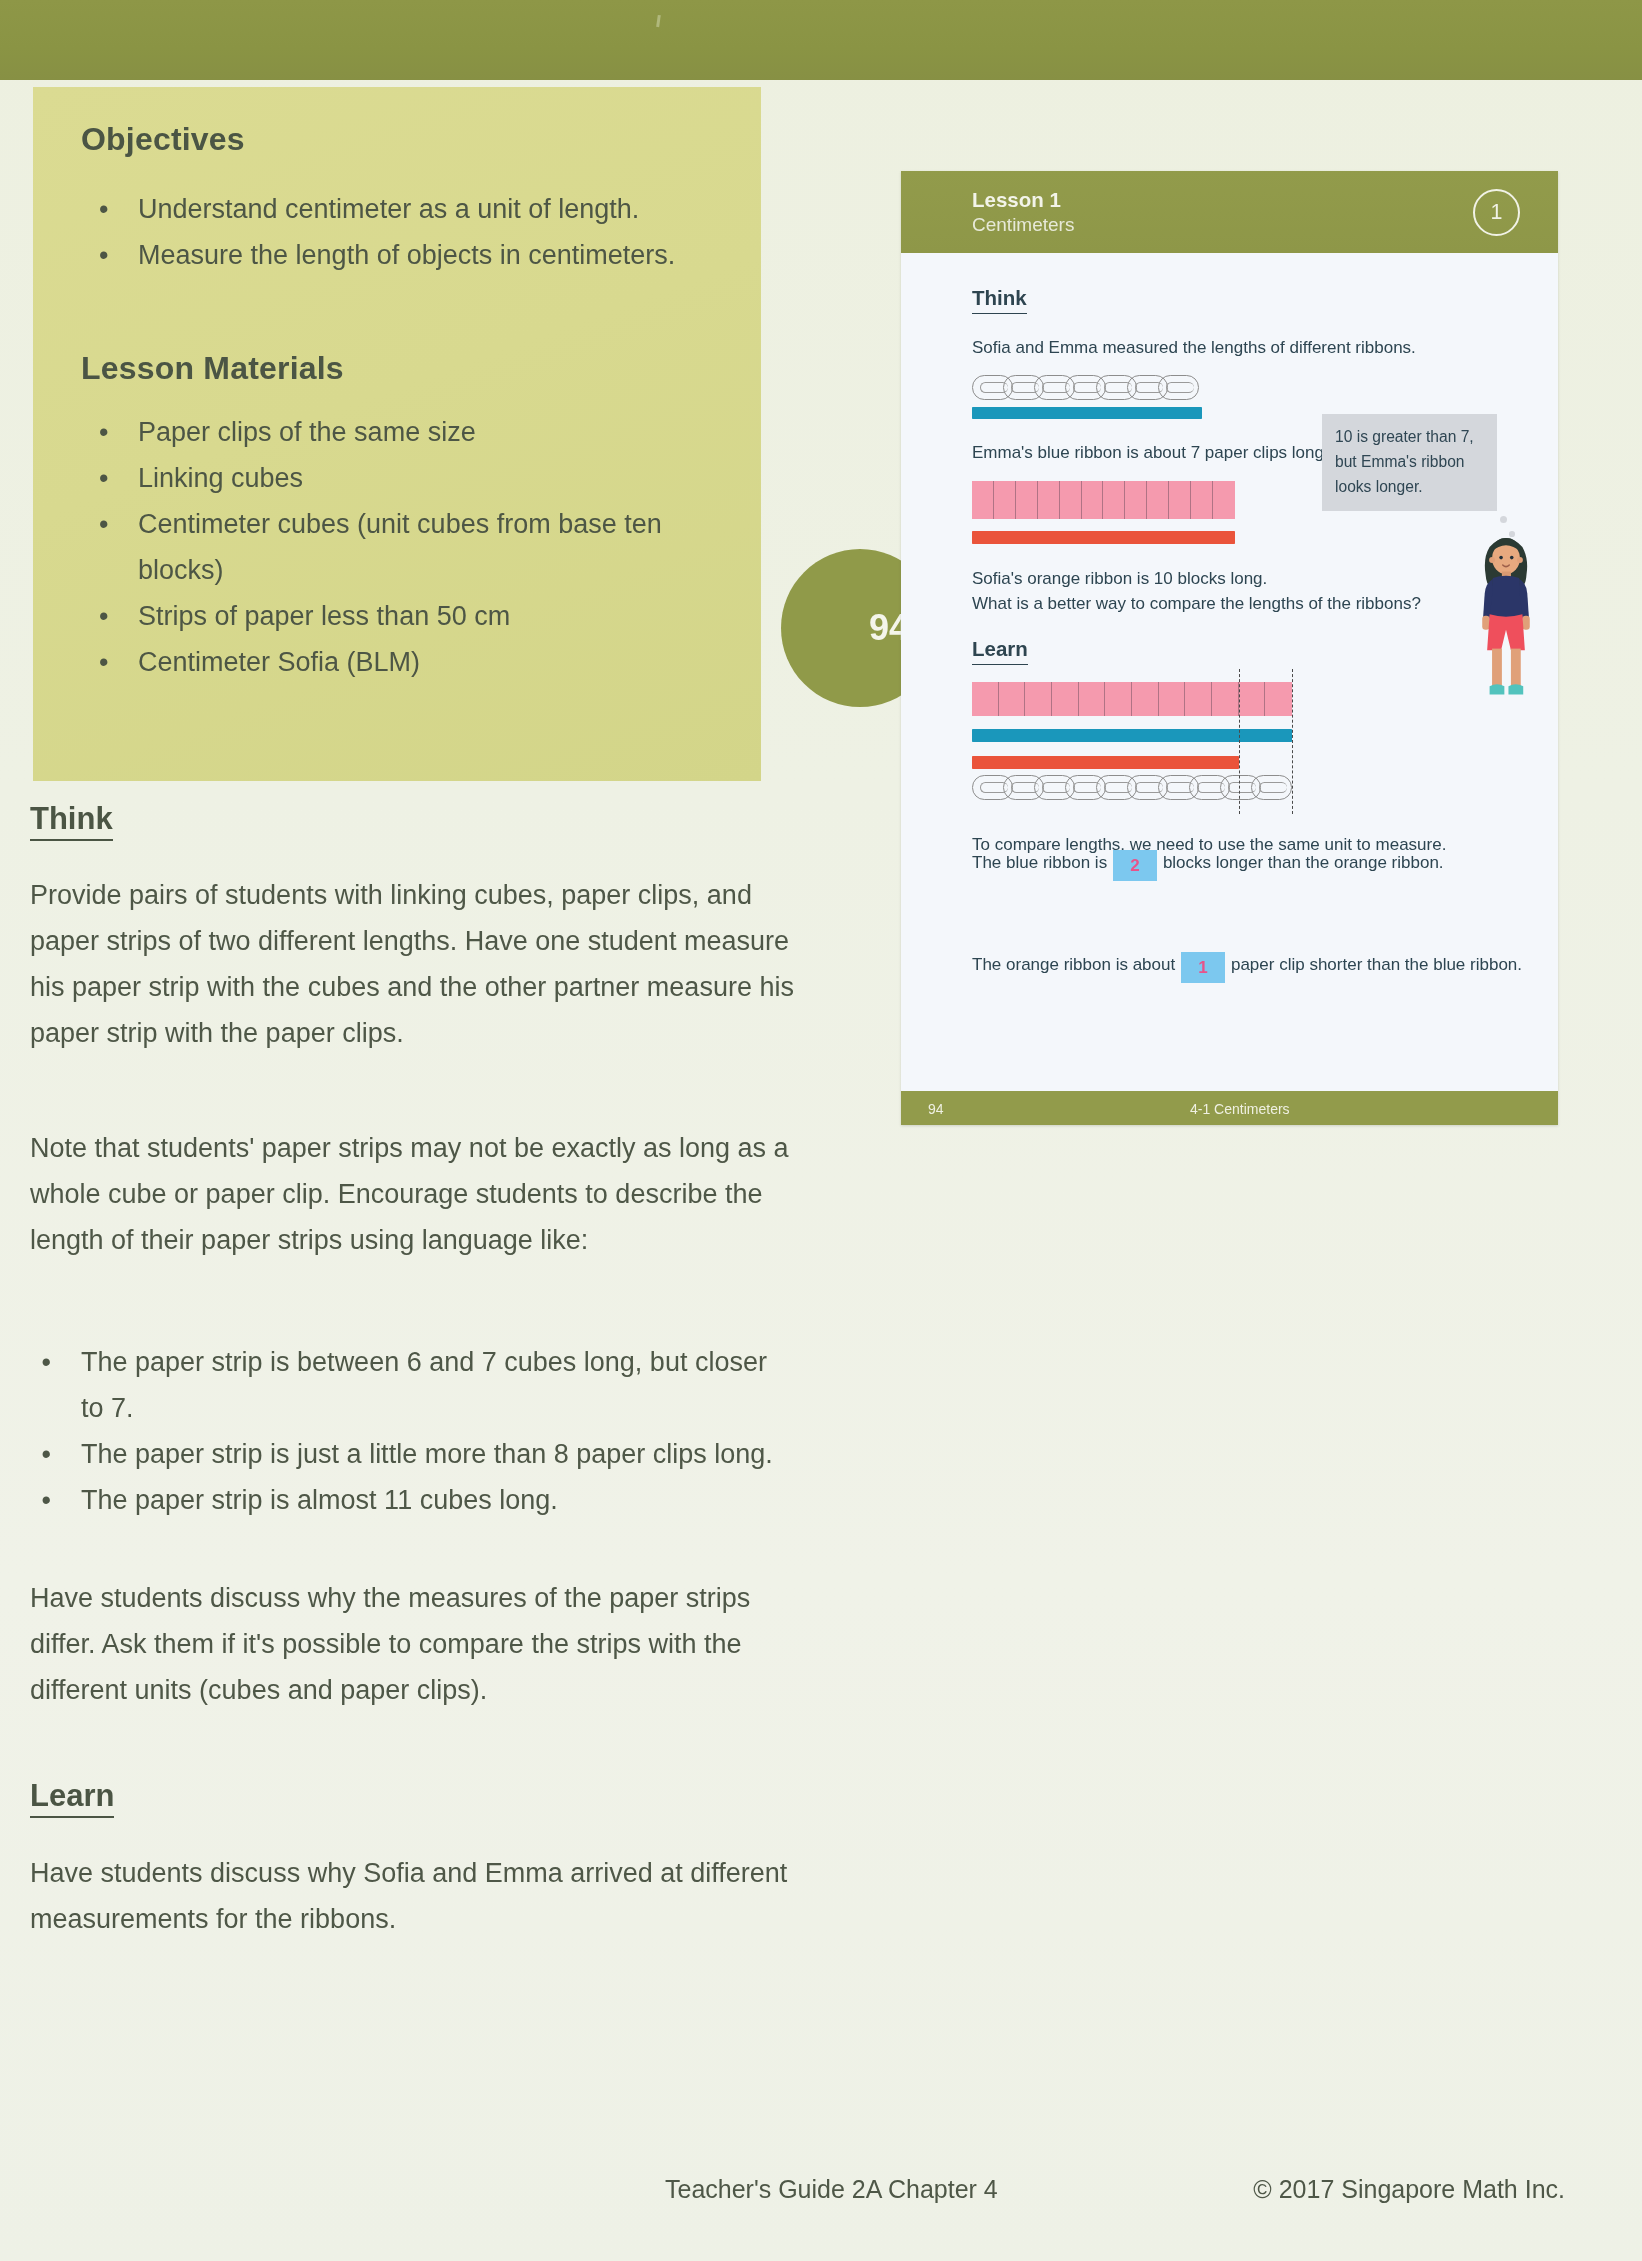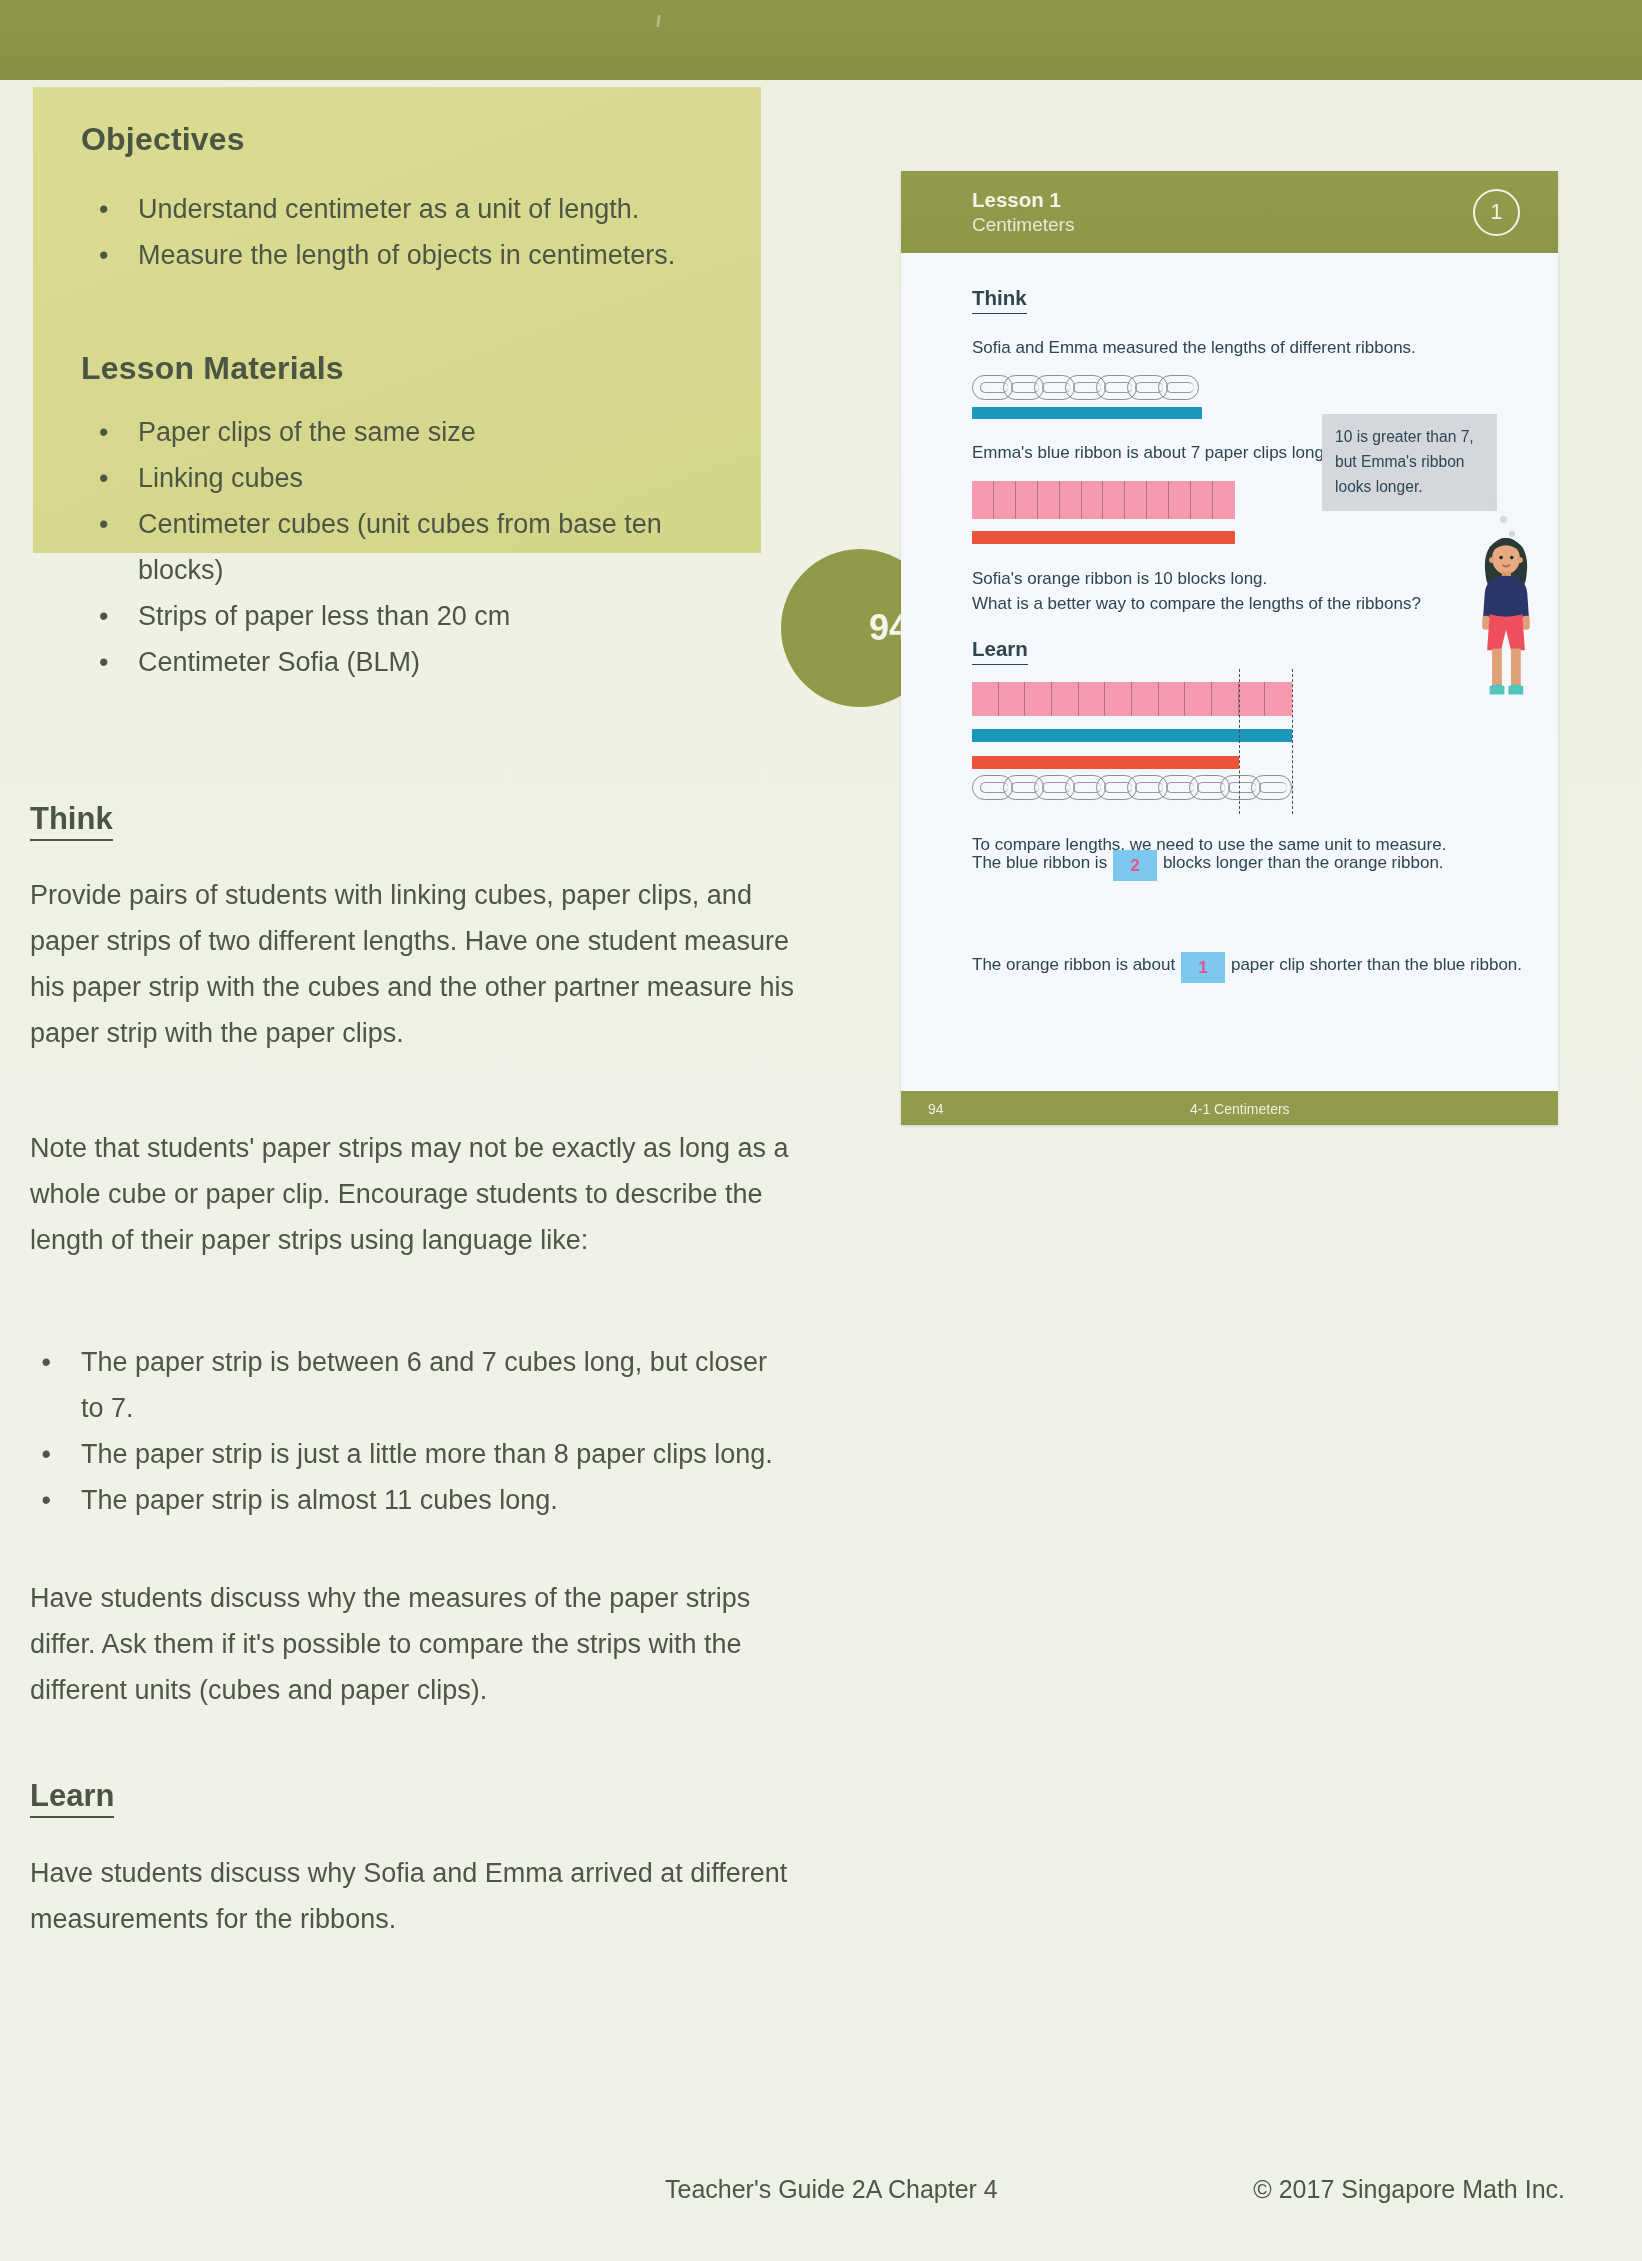--- a/index.html
+++ b/index.html
@@ -28,21 +28,21 @@
     white-space:nowrap;
   }
   .top-banner .title .sub{font-weight:normal;color:#e9ebdc;margin-left:13px;}
   .banner-tick{
     position:absolute;left:657px;top:15px;width:2.5px;height:11.5px;
     background:#b9c08a;opacity:.8;transform:rotate(8deg);
   }
 
   
   .obj-card{
-    position:absolute;left:33px;top:87px;width:728px;height:466px;
+    position:absolute;left:33px;top:87px;width:728px;height:694px;
     background:linear-gradient(160deg,#dbdb92 0%,#d8d98f 45%,#d3d589 100%);
   }
   .obj-card h2{
     margin:0;position:absolute;left:48px;
     font-size:32px;font-weight:bold;color:#4b5544;letter-spacing:0.2px;
   }
   .h-objectives{top:34px;}
   .h-materials{top:263px;}
   .obj-list,.mat-list{
     position:absolute;left:48px;margin:0;padding:0;list-style:none;
@@ -173,21 +173,21 @@
   <h2 class="h-objectives">Objectives</h2>
   <ul class="obj-list">
     <li><span class="bul">•</span><span>Understand centimeter as a unit of length.</span></li>
     <li><span class="bul">•</span><span>Measure the length of objects in centimeters.</span></li>
   </ul>
   <h2 class="h-materials">Lesson Materials</h2>
   <ul class="mat-list">
     <li><span class="bul">•</span><span>Paper clips of the same size</span></li>
     <li><span class="bul">•</span><span>Linking cubes</span></li>
     <li><span class="bul">•</span><span>Centimeter cubes (unit cubes from base ten blocks)</span></li>
-    <li><span class="bul">•</span><span>Strips of paper less than 20 cm</span></li>
+    <li><span class="bul">•</span><span>Strips of paper less than 50 cm</span></li>
     <li><span class="bul">•</span><span>Centimeter Sofia (BLM)</span></li>
   </ul>
 </div>
 
 <div class="page-tab">
   <span>94</span>
 </div>
 
 <div class="book">
 

